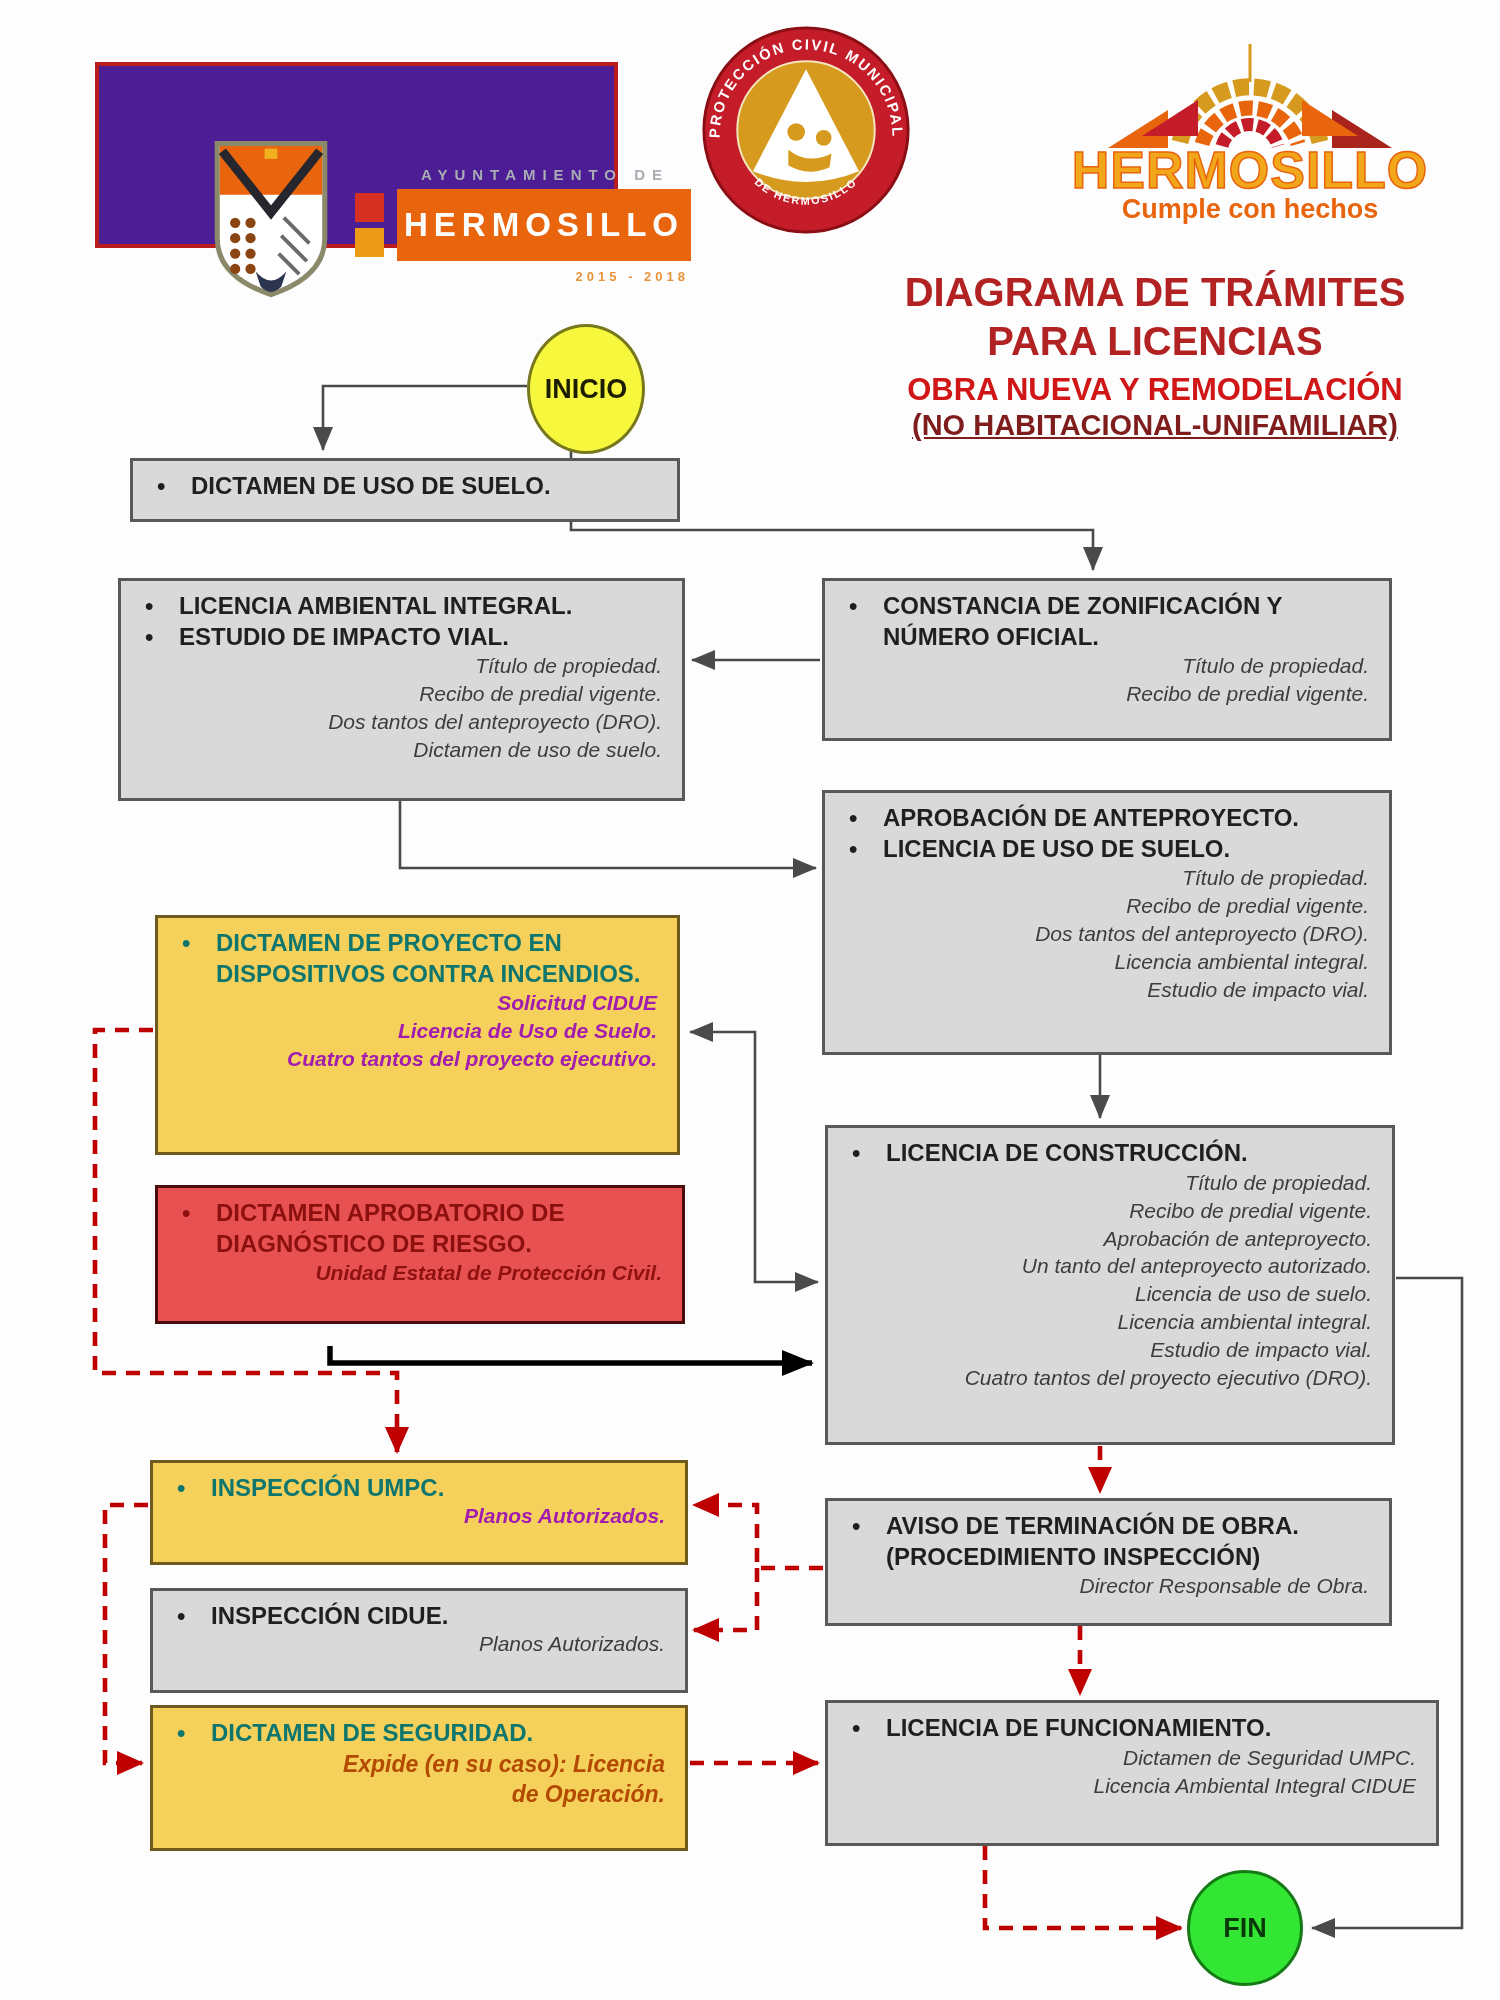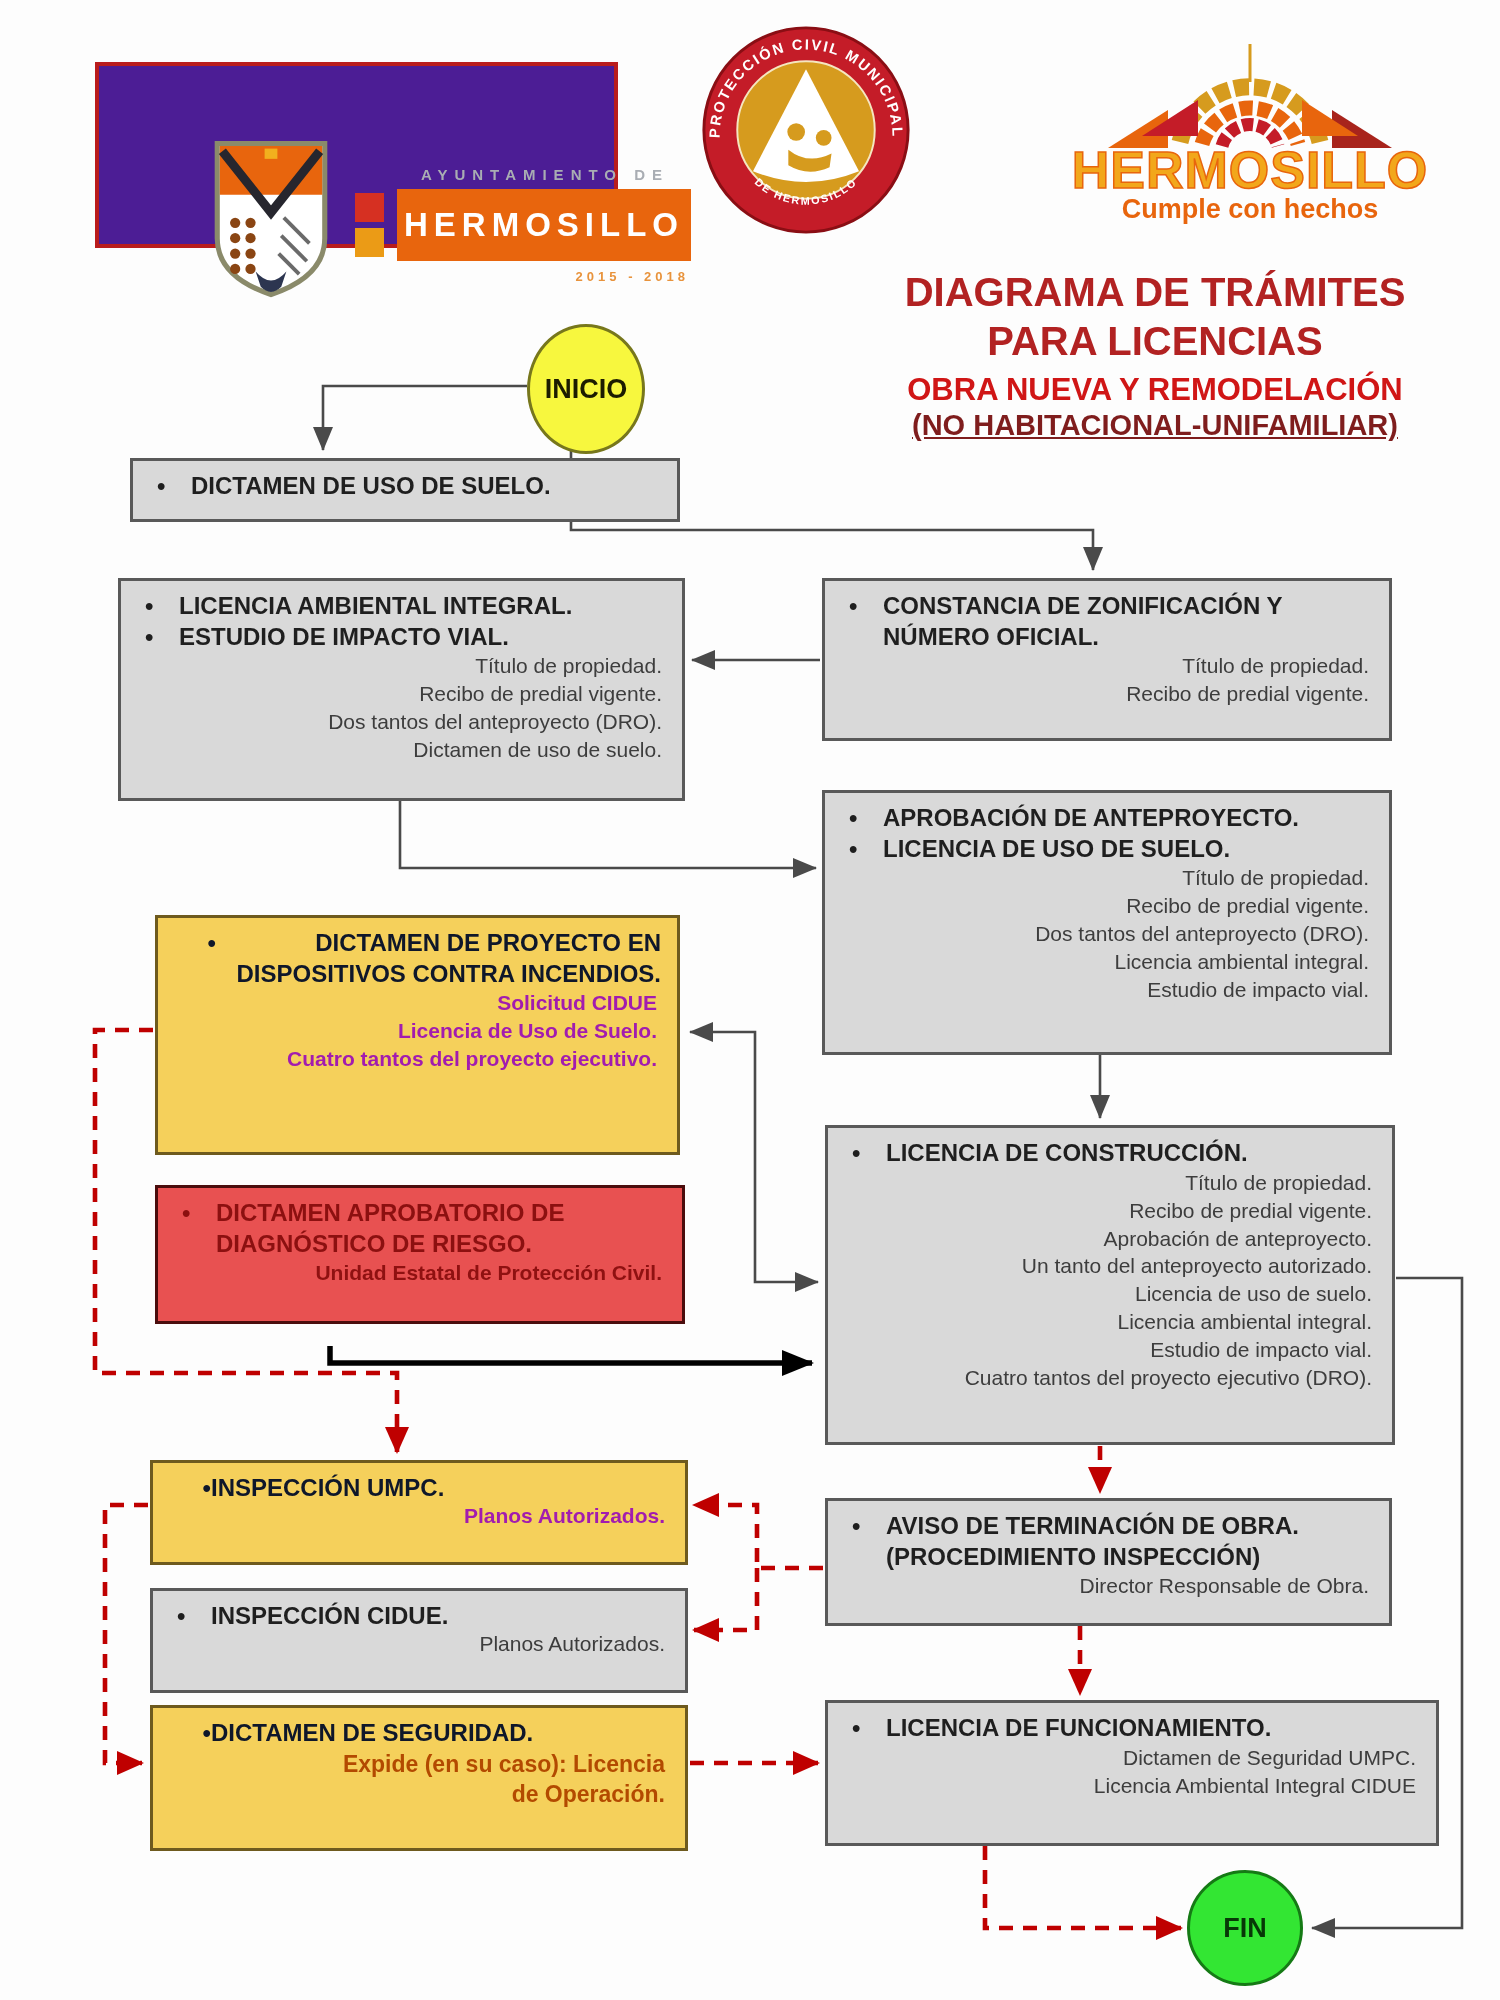--- a/index.html
+++ b/index.html
@@ -30,22 +30,22 @@
   #inicio{left:527px;top:324px;width:118px;height:130px;background:var(--inicio-fill,#f7f73e);border:3px solid var(--inicio-border,#77771c);font-size:27px;color:#1c1c00;}
   #fin{left:1187px;top:1870px;width:116px;height:116px;background:var(--fin-fill,#33e633);border:3px solid var(--fin-border,#157a15);font-size:27px;color:#073807;}
 
   
   .node{position:absolute;box-sizing:border-box;border:3px solid;padding:10px 16px 24px 10px;}
   .node.gray{background:var(--gray-fill,#d9d9d9);border-color:var(--gray-border,#595959);}
   .node.yellow{background:var(--yellow-fill,#f5d05b);border-color:var(--yellow-border,#6e5a1e);}
   .node.red{background:var(--red-fill,#e85151);border-color:var(--red-border,#4a0d0d);}
   .trow{display:flex;font-weight:700;font-size:24px;line-height:1.28;color:#1f1f1f;}
   .trow::before{content:"\2022";flex:0 0 48px;padding-left:14px;box-sizing:border-box;}
-  .drow{text-align:right;font-size:21px;line-height:1.33;color:#3d3d3d;padding-right:4px;}
-  .node.yellow .trow{color:#0f172a;text-align:right;}
+  .drow{text-align:right;font-style:italic;font-size:21px;line-height:1.33;color:#3d3d3d;padding-right:4px;}
+  .node.yellow .trow{color:#0f766e;}
   .node.yellow .drow{color:#a21caf;font-weight:600;}
   .node.red .trow{color:#8c1010;}
   .node.red .drow{color:#8f1111;font-weight:700;}
   #node-seguridad .drow{font-size:23px;color:#b34a00;font-weight:700;padding-left:150px;}
   #node-umpc .details,#node-cidue .details{margin-top:-2px;}
 
   
   #wires{position:absolute;left:0;top:0;}
   .conn{fill:none;}
   .conn-gray{stroke:var(--connector-gray,#4a4a4a);stroke-width:2.6px;}

